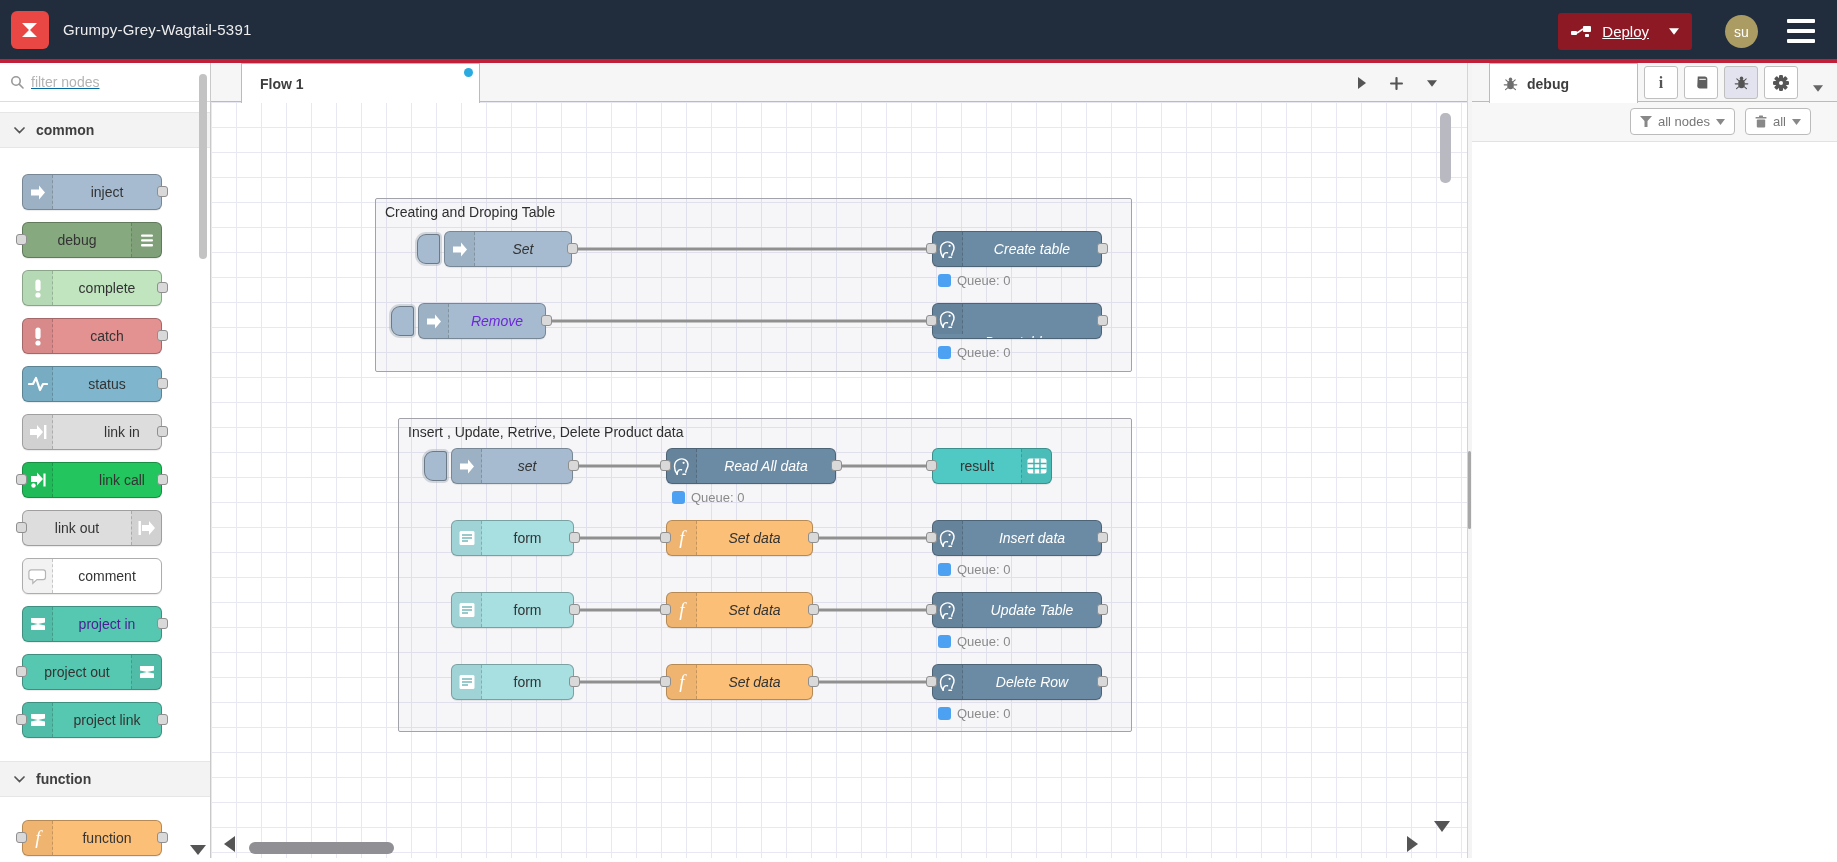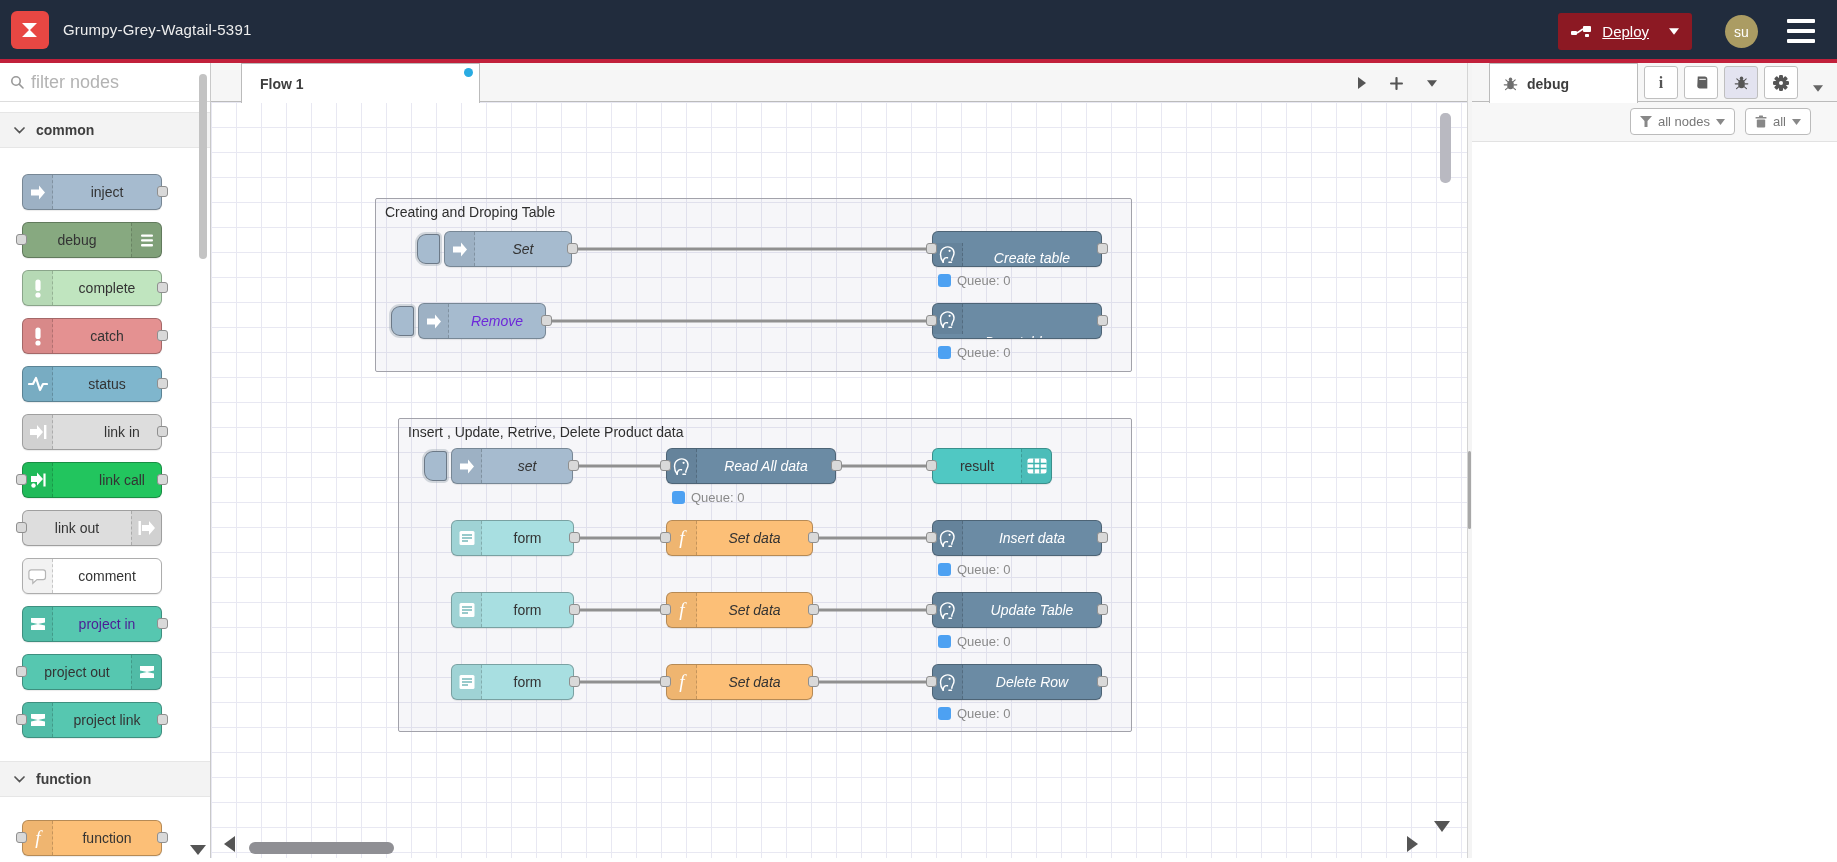--- a/index.html
+++ b/index.html
@@ -20,21 +20,21 @@
   
   .main { display:flex; height:795px; }
   .palette { width:211px; border-right:1px solid #c9c9c9; background:#fff; position:relative; }
   .workspace { width:1256px; position:relative; background:#fff; }
   .divider { width:5px; background:#f4f4f4; border-left:1px solid #d4d4d4; position:relative; }
   .div-handle { position:absolute; top:388px; left:0px; width:3px; height:78px; background:#a8a8a8; border-radius:2px; }
   .sidebar { flex:1; background:#fff; position:relative; }
 
   
   .search { height:39px; border-bottom:1px solid #ddd; display:flex; align-items:center; gap:7px; padding:0 10px; }
-  .search input { border:none; outline:none; width:140px; font-size:18px; font-family:inherit; color:#4d7c0f; }
+  .search input { border:none; outline:none; width:140px; font-size:14px; font-family:inherit; color:#0369a1;text-decoration:underline; }
   .search input::placeholder { color:#b3b3b3; }
   .pal-scroll { position:absolute; top:39px; left:0; right:0; bottom:0; overflow:hidden; }
   .pal-cat { position:absolute; left:0; right:0; height:36px; background:#f3f3f3; border-top:1px solid #e6e6e6; border-bottom:1px solid #e6e6e6; display:flex; align-items:center; gap:11px; padding:0 14px; font-weight:bold; font-size:14px; color:#3f3f3f; cursor:pointer; }
   .pal-sb { position:absolute; right:3px; top:11px; width:8px; height:185px; background:#c3c3c3; border-radius:4px; }
   .pal-down { position:absolute; bottom:3px; left:190px; width:0; height:0; border-left:8px solid transparent; border-right:8px solid transparent; border-top:10px solid #555; cursor:pointer; }
 
   
   .node { position:absolute; height:36px; cursor:pointer; }
   .node-body { position:absolute; inset:0; border:1px solid rgba(0,0,0,.28); border-radius:6px; display:flex; overflow:hidden; box-shadow:0 1px 1px rgba(0,0,0,.08); }
   .icon-box { width:30px; flex:0 0 30px; background:rgba(0,0,0,.05); display:flex; align-items:center; justify-content:center; }
@@ -392,21 +392,21 @@
                     <path fill="#fff" d="M2 5.5h8V1.5l6 7-6 7v-4H2z"></path>
                   </svg>
                 </span>
               </div>
               <span class="node-label it" style="color: rgb(51, 51, 51);">Set</span>
             </div>
             <span class="port p-out"></span>
             <div class="inject-btn" style="background: rgb(166, 187, 207);"></div>
           </div>
           <div class="node" style="left: 721px; top: 129px; width: 170px;">
-            <div class="node-body" style="background: rgb(107, 139, 164); align-items: flex-end;">
+            <div class="node-body" style="background: rgb(107, 139, 164);">
               <div class="icon-box ib-left">
                 <span style="display: flex;">
                   <svg width="23" height="23" viewBox="0 0 24 24">
                     <g fill="none" stroke="#fff" stroke-width="1.5" stroke-linecap="round">
                       <path d="M7.5 20C4 16 3.2 7.5 8.5 5c5-2.4 10 .3 10.3 5 .2 3.6-2.3 4.8-2.3 8"></path>
                       <path d="M7.5 20c0-3.5 1.8-5.3 4.5-4.6"></path>
                       <path d="M13.5 20h2.6"></path>
                     </g>
                     <circle cx="14.2" cy="8.2" r="1.15" fill="#fff"></circle>
                   </svg>

